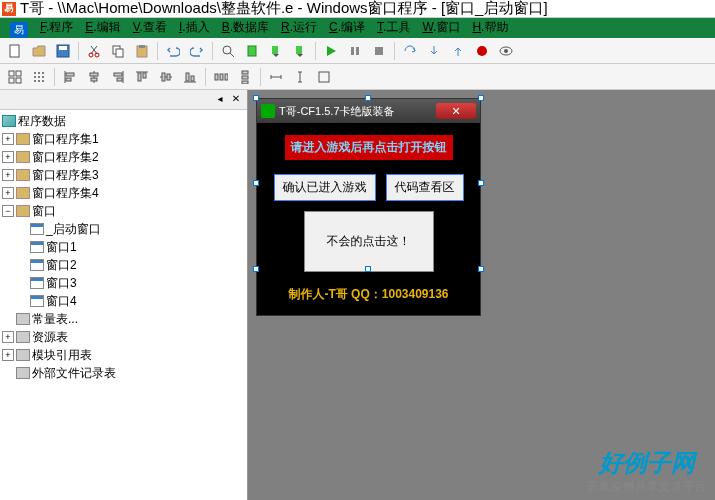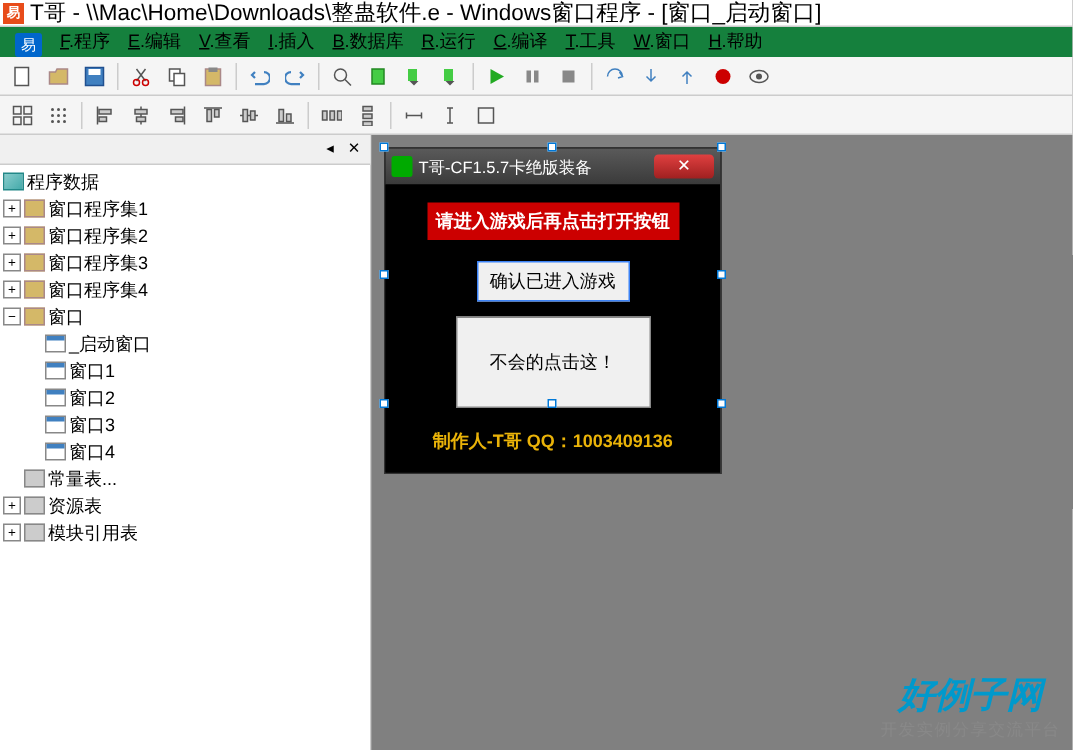--- a/index.html
+++ b/index.html
@@ -29,21 +29,21 @@
 .icon-folder { background: #d4b868; border: 1px solid #a88; }
 .icon-form { background: #fff; border: 1px solid #888; position: relative; }
 .icon-form::before { content: ""; position: absolute; top: 0; left: 0; right: 0; height: 3px; background: #4080c0; }
 .icon-const { background: #ccc; border: 1px solid #888; }
 .design-area { flex: 1; background: #808080; position: relative; overflow: hidden; }
 .form-window { position: absolute; top: 8px; left: 8px; width: 225px; background: #000; border: 1px solid #333; }
 .form-titlebar { height: 24px; background: linear-gradient(#5a5a5a,#3a3a3a); display: flex; align-items: center; padding: 0 4px; color: #fff; font-size: 11px; }
 .form-title-icon { width: 14px; height: 14px; background: #0a0; margin-right: 4px; border-radius: 2px; }
 .form-close { margin-left: auto; width: 40px; height: 16px; background: linear-gradient(#e04040,#a02020); border-radius: 3px; color: #fff; text-align: center; font-size: 11px; line-height: 16px; cursor: pointer; }
 .form-body { background: #000; padding: 12px 8px 8px 8px; }
-.form-label-red { background: #c00; color: #ffffff; font-size: 12px; text-align: center; padding: 4px 6px; margin: 0 auto 14px auto; width: fit-content; font-weight: bold; }
+.form-label-red { background: #c00; color: #7dd3fc; font-size: 12px; text-align: center; padding: 4px 6px; margin: 0 auto 14px auto; width: fit-content; font-weight: bold; }
 .form-btn-row { display: flex; gap: 10px; justify-content: center; margin-bottom: 10px; }
 .form-btn { background: #f0f0f0; border: 1px solid #3b82f6; padding: 4px 8px; font-size: 12px; cursor: pointer; }
 .form-btn-wide { background: #f0f0f0; border: 1px solid #888; padding: 21px 8px; font-size: 12px; cursor: pointer; display: block; margin: 0 auto 14px auto; width: 130px; text-align: center; }
 .form-credit { color: #eab308; font-size: 12px; text-align: center; font-weight: bold; padding-bottom: 4px; }
 .sel-handle { position: absolute; width: 6px; height: 6px; background: #fff; border: 1px solid #0078d7; }
 .watermark { position: absolute; right: 8px; bottom: 6px; text-align: center; }
 .wm-main { font-size: 24px; font-weight: bold; color: #0099cc; font-style: italic; }
 .wm-sub { font-size: 11px; color: #888; letter-spacing: 1px; }
 svg { display: block; }
 </style>
@@ -349,34 +349,40 @@
       <div class="tree-node">
           <span class="tree-toggle">+</span>
           <span class="tree-icon icon-const"></span>
           <span>资源表</span>
         </div>
       <div class="tree-node">
           <span class="tree-toggle">+</span>
           <span class="tree-icon icon-const"></span>
           <span>模块引用表</span>
         </div>
+      <div class="tree-node">
+          <span class="tree-spacer"></span>
+          <span class="tree-icon icon-const"></span>
+          <span>外部文件记录表</span>
+        </div>
     </div>
   </div>
 
   <div class="design-area">
     <div class="form-window">
       <div class="form-titlebar">
         <span class="form-title-icon"></span>
         <span>T哥-CF1.5.7卡绝版装备</span>
         <span class="form-close">✕</span>
       </div>
       <div class="form-body">
         <div class="form-label-red">请进入游戏后再点击打开按钮</div>
         <div class="form-btn-row">
           <div class="form-btn">确认已进入游戏</div>
+          <div class="form-btn">代码查看区</div>
         </div>
         <div class="form-btn-wide">不会的点击这！</div>
         <div class="form-credit">制作人-T哥 QQ：1003409136</div>
       </div>
     </div>
     <div class="sel-handle" style="top:5px;left:5px"></div>
     <div class="sel-handle" style="top:5px;left:117px"></div>
     <div class="sel-handle" style="top:5px;left:230px"></div>
     <div class="sel-handle" style="top:90px;left:5px"></div>
     <div class="sel-handle" style="top:90px;left:230px"></div>

